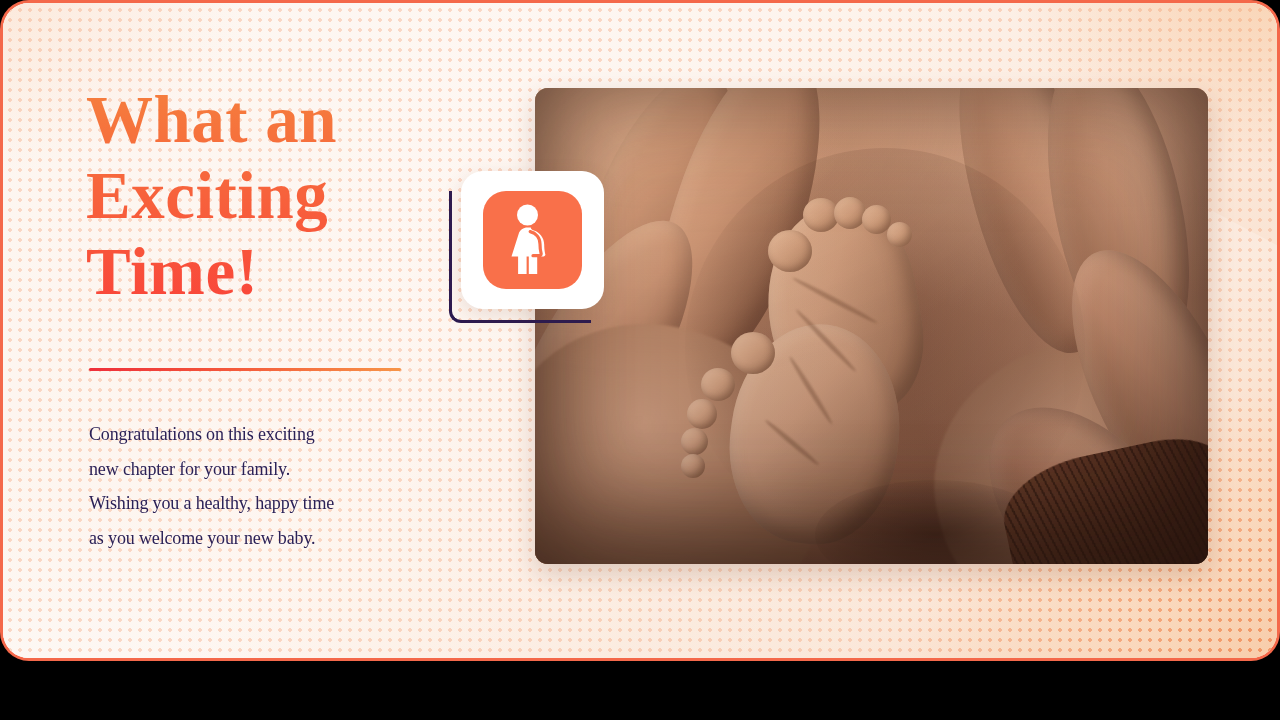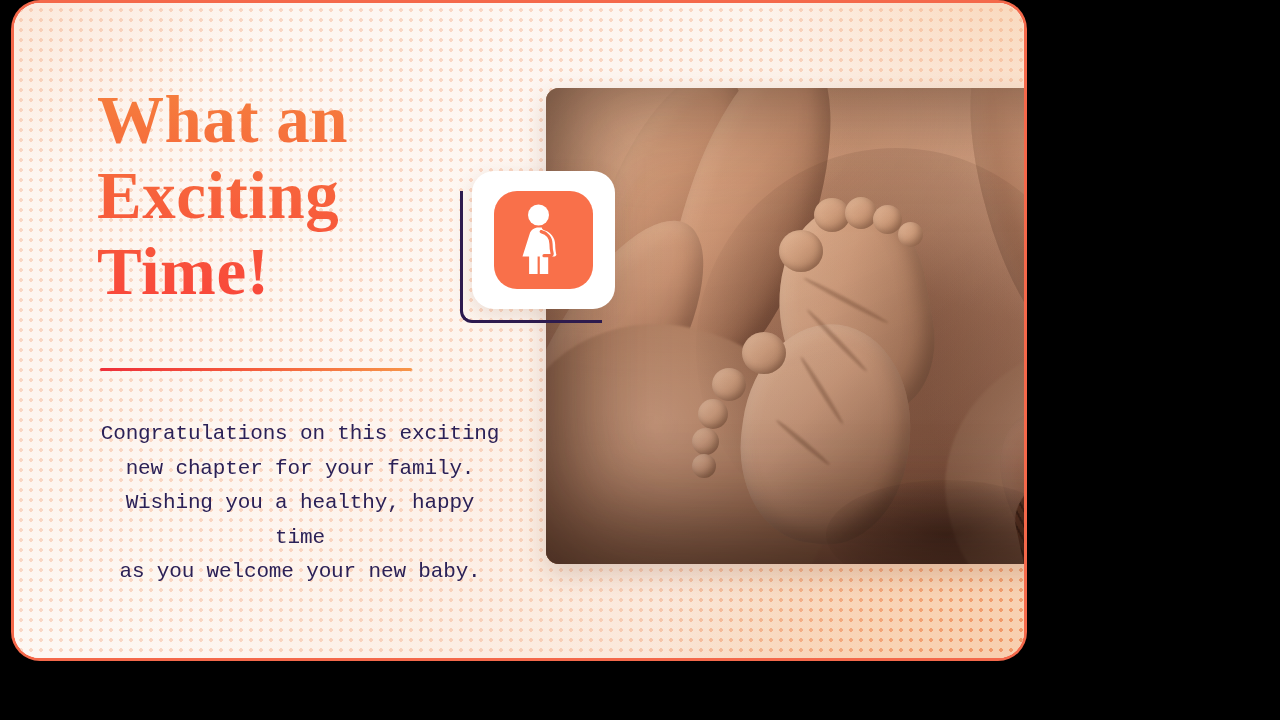--- a/index.html
+++ b/index.html
@@ -9,26 +9,25 @@
     width:1280px; height:720px;
     background:#000;
     overflow:hidden;
     font-family:"Liberation Sans", sans-serif;
   }
 
   
   #slide {
     position:absolute;
     left:3px; top:3px;
-    width:1010px; height:655px;
+    width:1274px; height:655px;
     border-radius:26px;
     overflow:hidden;
     background:#ffffff;
     box-shadow:0 0 0 3px #F4684A;
-    margin-left:11px;
   }
 
   
   .bg-grad {
     position:absolute; inset:0;
     background:
       radial-gradient(ellipse 620px 430px at 104% 103%, #F6BE94 0%, #F8CCA8 28%, rgba(252,238,228,0) 68%),
       radial-gradient(ellipse 420px 300px at 100% -4%, #F9D3B3 0%, rgba(252,238,228,0) 64%),
       radial-gradient(ellipse 500px 330px at -6% -6%, #FBE3D2 0%, rgba(252,238,228,0) 66%),
       radial-gradient(ellipse 420px 300px at 2% 104%, #FDF6F1 0%, rgba(252,238,228,0) 62%),
@@ -96,27 +95,26 @@
     left:86px; top:365px;
     width:312px; height:3px;
     border-radius:2px;
     background:linear-gradient(90deg, #EE2F3A 0%, #F4583B 45%, #F79548 100%);
   }
 
   #body-text {
     position:absolute;
     left:86px; top:414px;
     width:400px;
-    font-family:Liberation Mono, monospace;
-    font-size:21px;
+    font-family:Liberation Serif, serif;
+    font-size:18px;
     line-height:34.5px;
     color:#2B2157;
     letter-spacing:-0.15px;
     white-space:pre-line;
-    text-align:center;
   }
 
   
   #photo-card {
     position:absolute;
     left:532px; top:85px;
     width:673px; height:476px;
     border-radius:13px;
     overflow:hidden;
     background:#6B4435;

